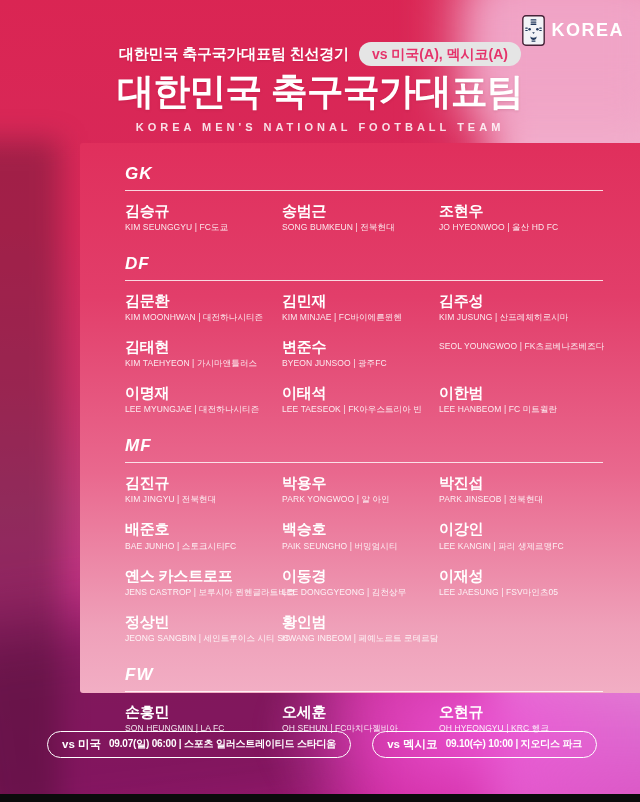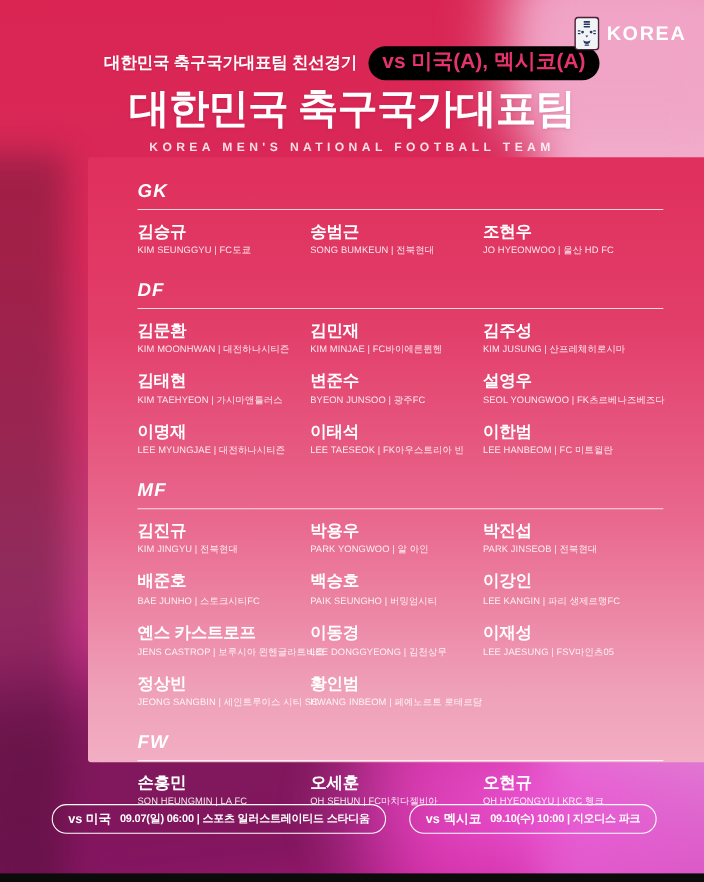--- a/index.html
+++ b/index.html
@@ -21,22 +21,22 @@
   .bg-bottom-glow{position:absolute;bottom:-70px;right:-50px;width:430px;height:280px;
     background:radial-gradient(closest-side,rgba(238,86,214,0.85),rgba(238,86,214,0));filter:blur(8px);}
   
   .logo{position:absolute;top:15px;right:16px;display:flex;align-items:center;gap:6px;z-index:5;}
   .logo .emblem{width:23px;height:31px;display:block;}
   .logo .logo-text{color:#fff;font-size:18px;font-weight:800;letter-spacing:1.5px;}
   
   .header{position:absolute;top:42px;left:0;width:100%;text-align:center;color:#fff;z-index:4;}
   .header-line1{display:flex;align-items:center;justify-content:center;gap:10px;}
   .header-sub{font-size:15px;font-weight:800;letter-spacing:-0.2px;text-shadow:0 1px 2px rgba(120,0,40,0.15);}
-  .badge{display:inline-flex;align-items:center;background:#000000;color:#e5336b;
-    font-size:19px;font-weight:800;padding:3px 13px;border-radius:999px;line-height:1.3;}
+  .badge{display:inline-flex;align-items:center;background:#e5e5e5;color:#e5336b;
+    font-size:14px;font-weight:800;padding:3px 13px;border-radius:999px;line-height:1.3;}
   .title{margin-top:7px;font-size:37px;font-weight:900;letter-spacing:-1px;line-height:1.05;
     text-shadow:0 1px 3px rgba(120,0,40,0.15);}
   .title-en{margin-top:9px;font-size:11px;font-weight:700;letter-spacing:4px;color:rgba(255,255,255,0.85);}
   
   .card{position:absolute;left:57px;top:143px;width:568px;height:550px;box-sizing:border-box;
     border-radius:3px;padding:22px 45px;z-index:3;
     background:linear-gradient(180deg,#e02f5c 0%,#e23e6a 28%,#e9688e 60%,#efa0b9 88%,#f2aec4 100%);margin-left:23px;}
   .section{margin-bottom:21px;color:#fff;}
   .section-label{font-size:17px;font-weight:800;font-style:italic;letter-spacing:1px;line-height:1.1;}
   .section-divider{border:none;border-top:1.5px solid rgba(255,255,255,0.8);margin:6px 0 11px 0;}
@@ -142,21 +142,20 @@
     <div class="player-name">김태현</div>
     <div class="player-club">KIM TAEHYEON | 가시마앤틀러스</div>
   </div>
 
   <div class="player">
     <div class="player-name">변준수</div>
     <div class="player-club">BYEON JUNSOO | 광주FC</div>
   </div>
 
   <div class="player">
-    <div class="player-name">설영우</div>
     <div class="player-club">SEOL YOUNGWOO | FK츠르베나즈베즈다</div>
   </div>
 
   <div class="player">
     <div class="player-name">이명재</div>
     <div class="player-club">LEE MYUNGJAE | 대전하나시티즌</div>
   </div>
 
   <div class="player">
     <div class="player-name">이태석</div>

